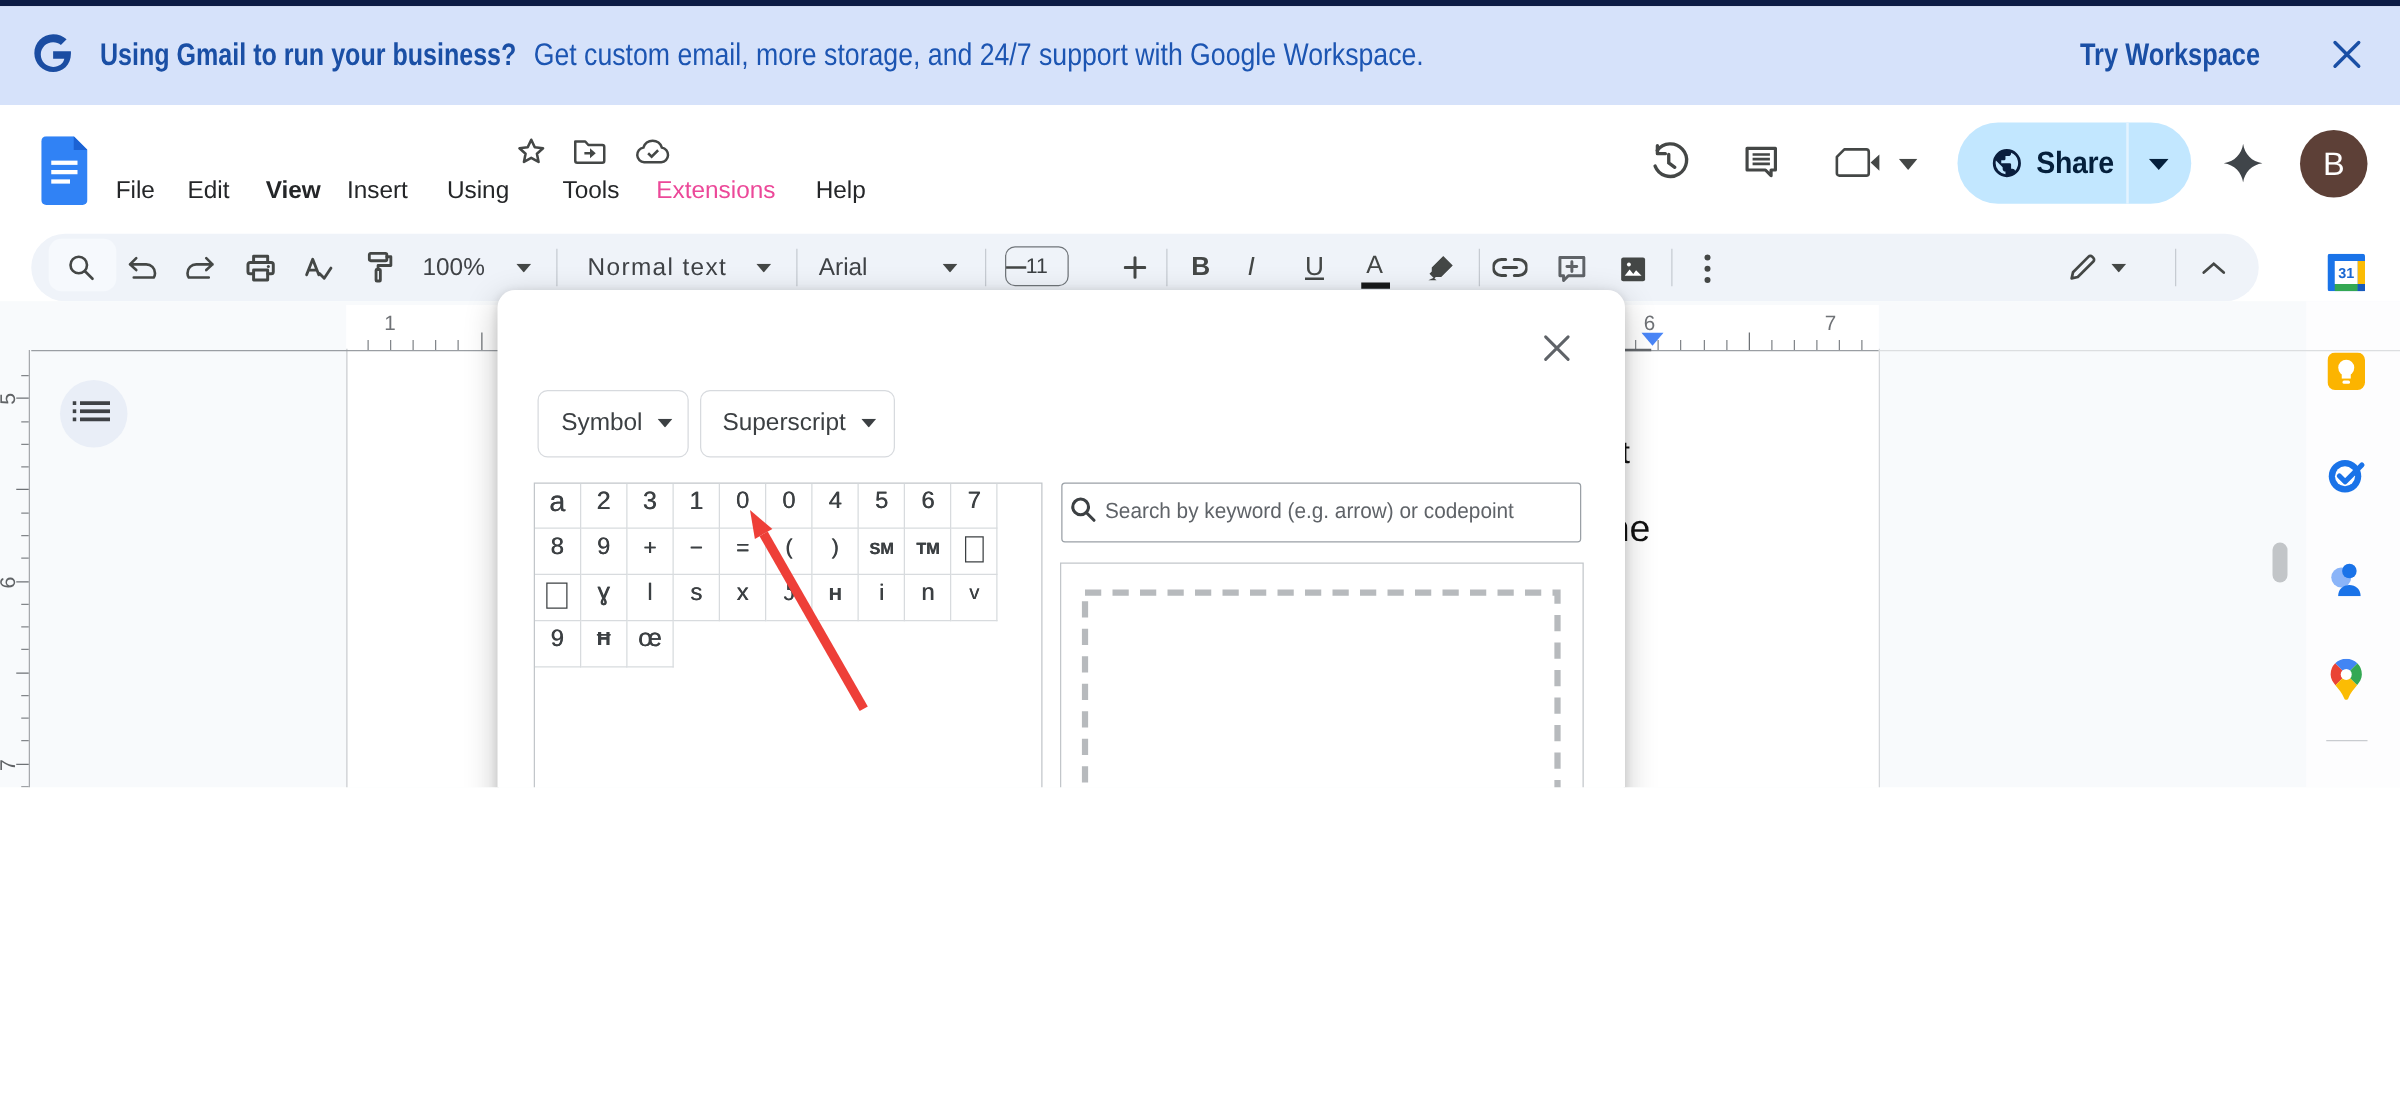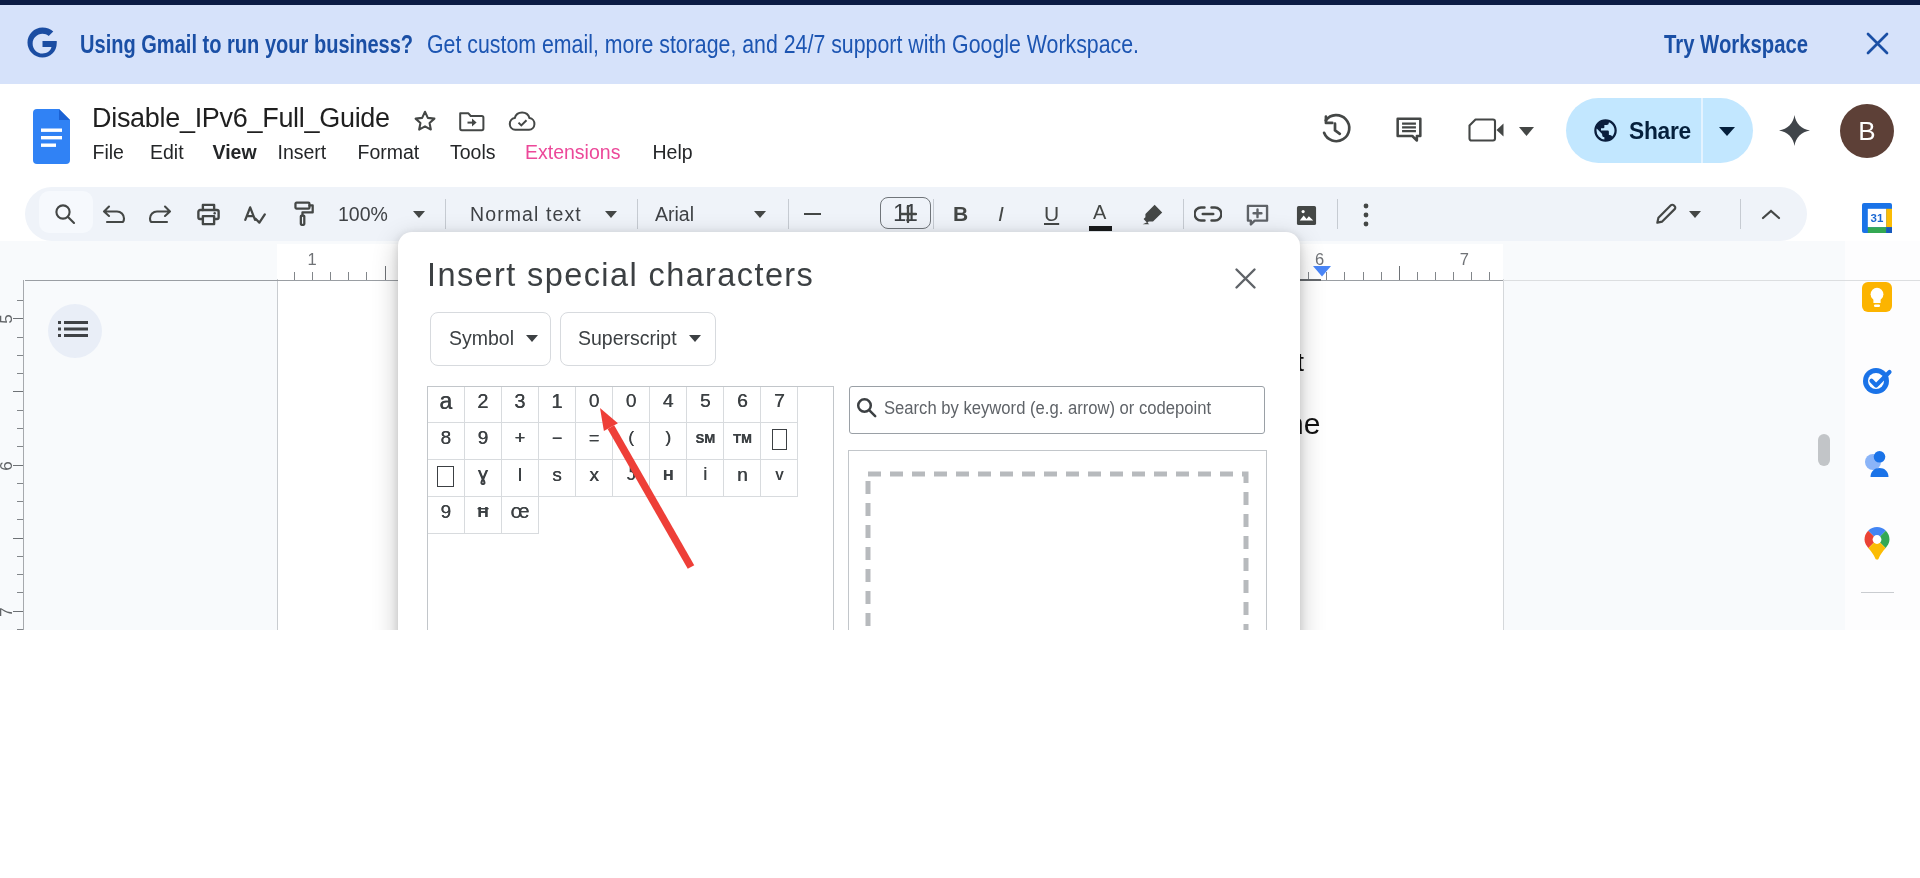--- a/index.html
+++ b/index.html
@@ -21,38 +21,37 @@
 <svg class="abs" style="left:1866px;top:32px" width="23" height="23" viewBox="0 0 23 23">
 <path stroke="#1a4fa5" stroke-width="2.7" stroke-linecap="round" fill="none" d="M2 2 L21 21 M21 2 L2 21"></path>
 </svg>
 <svg class="abs" style="left:33px;top:109px" width="37" height="55" viewBox="0 0 37 55">
 <path fill="#3082f5" d="M0 4 a4 4 0 0 1 4-4 H26 L37 11 V51 a4 4 0 0 1 -4 4 H4 a4 4 0 0 1 -4-4 Z"></path>
 <path fill="#1b62d4" d="M26 0 L37 11 H26 Z"></path>
 <rect x="8" y="19.5" width="21" height="3.4" fill="#fff"></rect>
 <rect x="8" y="27" width="21" height="3.4" fill="#fff"></rect>
 <rect x="8" y="34.5" width="15" height="3.4" fill="#fff"></rect>
 </svg>
-<div class="abs" style="left:92px;top:103px;font-size:27px;color:#1f1f1f;letter-spacing:-0.3px;">Disable_IPv6_Full_Guide</div>
 <svg class="abs" style="left:412px;top:108px" width="26" height="26" viewBox="0 0 24 24">
 <path fill="none" stroke="#444746" stroke-width="1.9" stroke-linejoin="round" d="M12 3.5l2.6 5.6 6.1.7-4.5 4.1 1.2 6-5.4-3-5.4 3 1.2-6-4.5-4.1 6.1-.7z"></path>
 </svg>
 <svg class="abs" style="left:458px;top:110px" width="27" height="22" viewBox="0 0 27 22">
 <path fill="none" stroke="#444746" stroke-width="2" stroke-linejoin="round" d="M2.2 3.2 h8l2.5 2.8h11.1a1.6 1.6 0 0 1 1.6 1.6v11a1.6 1.6 0 0 1-1.6 1.6H3.8a1.6 1.6 0 0 1-1.6-1.6z"></path>
 <path fill="none" stroke="#444746" stroke-width="2" d="M9.5 12.6h5.5"></path>
 <path fill="#444746" d="M14 8.6l4.6 4-4.6 4z"></path>
 </svg>
 <svg class="abs" style="left:508px;top:110px" width="29" height="22" viewBox="0 0 29 22">
 <path fill="none" stroke="#444746" stroke-width="2" d="M7.3 19.8a5.9 5.9 0 0 1-.6-11.7 7.7 7.7 0 0 1 14.8 0 5.9 5.9 0 0 1-.5 11.7z"></path>
 <path fill="none" stroke="#444746" stroke-width="2" d="M10.5 12.6l2.8 2.8 5.2-5.2"></path>
 </svg>
 <div class="abs" style="left:92.5px;top:141px;font-size:19.5px;color:#242628;">File</div>
 <div class="abs" style="left:150px;top:141px;font-size:19.5px;color:#242628;">Edit</div>
 <div class="abs" style="left:212.5px;top:141px;font-size:19.5px;color:#242628;font-weight:bold;">View</div>
 <div class="abs" style="left:277.5px;top:141px;font-size:19.5px;color:#242628;">Insert</div>
-<div class="abs" style="left:357.5px;top:141px;font-size:19.5px;color:#242628;">Format</div>
+<div class="abs" style="left:357.5px;top:141px;font-size:19.5px;color:#242628;">Using</div>
 <div class="abs" style="left:450px;top:141px;font-size:19.5px;color:#242628;">Tools</div>
 <div class="abs" style="left:525px;top:141px;font-size:19.5px;color:#ec4899;">Extensions</div>
 <div class="abs" style="left:652.5px;top:141px;font-size:19.5px;color:#242628;">Help</div>
 <svg class="abs" style="left:1318px;top:113px" width="34" height="34" viewBox="0 0 24 24">
 <g fill="none" stroke="#444746" stroke-width="1.9" stroke-linecap="round">
 <path d="M5.5 5.2 A9.2 9.2 0 1 1 4.3 14"></path>
 <path d="M5.6 2.5v4.5h4.5" stroke-linejoin="round"></path>
 <path d="M12 7.5V12.2l3.4 2.5"></path>
 </g>
     </svg>
@@ -124,21 +123,21 @@
 <svg class="abs" style="left:605px;top:211px" width="12" height="7" viewBox="0 0 12 7">
       <path fill="#444746" d="M0 0h12L6.0 7z"></path>
     </svg>
 <div class="abs" style="left:637px;top:199px;width:1.4px;height:30px;background:#c6cbd2;"></div>
 <div class="abs" style="left:655px;top:203px;font-size:19.5px;color:#3f4246;">Arial</div>
 <svg class="abs" style="left:754px;top:211px" width="12" height="7" viewBox="0 0 12 7">
       <path fill="#444746" d="M0 0h12L6.0 7z"></path>
     </svg>
 <div class="abs" style="left:788px;top:199px;width:1.4px;height:30px;background:#c6cbd2;"></div>
 <div class="abs" style="left:804px;top:212.5px;width:17px;height:2.4px;background:#444746;"></div>
-<div class="abs ctr" style="left:880px;top:197px;width:49px;height:30px;border:1.6px solid #70757a;border-radius:8px;font-size:24px;color:#3c4043;">11</div>
+<div class="abs ctr" style="left:804px;top:197px;width:49px;height:30px;border:1.6px solid #70757a;border-radius:8px;font-size:17px;color:#3c4043;">11</div>
 <svg class="abs" style="left:899px;top:205px" width="18" height="18" viewBox="0 0 18 18">
 <path stroke="#444746" stroke-width="2.4" stroke-linecap="round" d="M9 1v16M1 9h16"></path>
     </svg>
 <div class="abs" style="left:933px;top:199px;width:1.4px;height:30px;background:#c6cbd2;"></div>
 <div class="abs" style="left:953px;top:202px;font-size:21px;font-weight:700;color:#444746;">B</div>
 <div class="abs" style="left:998px;top:202px;font-size:21px;font-style:italic;color:#444746;">I</div>
 <div class="abs" style="left:1044px;top:202px;font-size:21px;text-decoration:underline;color:#444746;">U</div>
 <div class="abs" style="left:1093px;top:201px;font-size:20px;color:#444746;">A</div>
 <div class="abs" style="left:1089px;top:226px;width:23px;height:4.6px;background:#191b1c;"></div>
 <svg class="abs" style="left:1140px;top:201px" width="26" height="26" viewBox="0 0 24 24">
@@ -374,21 +373,20 @@
 <div class="abs" style="left:1723px;top:761px;width:83px;height:47px;background:#fff;border:1.5px solid #dde1e8;border-radius:24px 24px 24px 9px;box-shadow:0 2px 8px rgba(0,0,0,.12);"></div>
 <svg class="abs" style="left:1733px;top:770px" width="28" height="30" viewBox="0 0 28 30">
 <circle cx="14" cy="13" r="11.5" fill="#0ea18c"></circle>
 <path fill="#0ea18c" d="M8.5 21h11l-1.5 5h-8z"></path>
 <rect x="9.7" y="26.6" width="8.6" height="2.8" rx="1.2" fill="#0b8a78"></rect>
 <path fill="#fff" d="M14 5.5c.5 3.8 3.2 6.7 7 7.5-3.8.8-6.5 3.7-7 7.5-.5-3.8-3.2-6.7-7-7.5 3.8-.8 6.5-3.7 7-7.5z"></path>
 </svg>
 <div class="abs ctr" style="left:1766px;top:768px;width:34px;height:34px;background:#d41f3f;border-radius:0 50% 50% 50%;color:#fff;font-size:21px;font-weight:700;">4</div>
 <div class="abs ctr" style="left:1788px;top:762px;width:19px;height:19px;border-radius:50%;background:linear-gradient(135deg,#6f63e8,#4840c8);color:#fff;font-size:16px;font-weight:700;padding-bottom:1px;">+</div>
 <div class="abs" style="left:398px;top:232px;width:902px;height:635px;background:#fff;border-radius:14px;box-shadow:0 8px 26px rgba(0,0,0,.23),0 2px 8px rgba(0,0,0,.12);"></div>
-<div class="abs" style="left:427px;top:257px;font-size:32.5px;color:#3c4043;letter-spacing:1.4px;">Insert special characters</div>
 <svg class="abs" style="left:1234px;top:266.5px" width="23" height="23" viewBox="0 0 23 23">
 <path stroke="#5f6368" stroke-width="2.4" stroke-linecap="round" fill="none" d="M2.5 2.5 L20.5 20.5 M20.5 2.5 L2.5 20.5"></path>
 </svg>
 <div class="abs" style="left:430px;top:312px;width:119px;height:52px;border:1px solid #d7dade;border-radius:8px;"></div>
 <div class="abs" style="left:449px;top:327px;font-size:19.5px;color:#3c4043;">Symbol</div>
 <svg class="abs" style="left:526px;top:335px" width="12" height="7" viewBox="0 0 12 7">
       <path fill="#3c4043" d="M0 0h12L6.0 7z"></path>
     </svg>
 <div class="abs" style="left:560px;top:312px;width:154px;height:52px;border:1px solid #d7dade;border-radius:8px;"></div>
 <div class="abs" style="left:578px;top:327px;font-size:19.5px;color:#3c4043;">Superscript</div>

